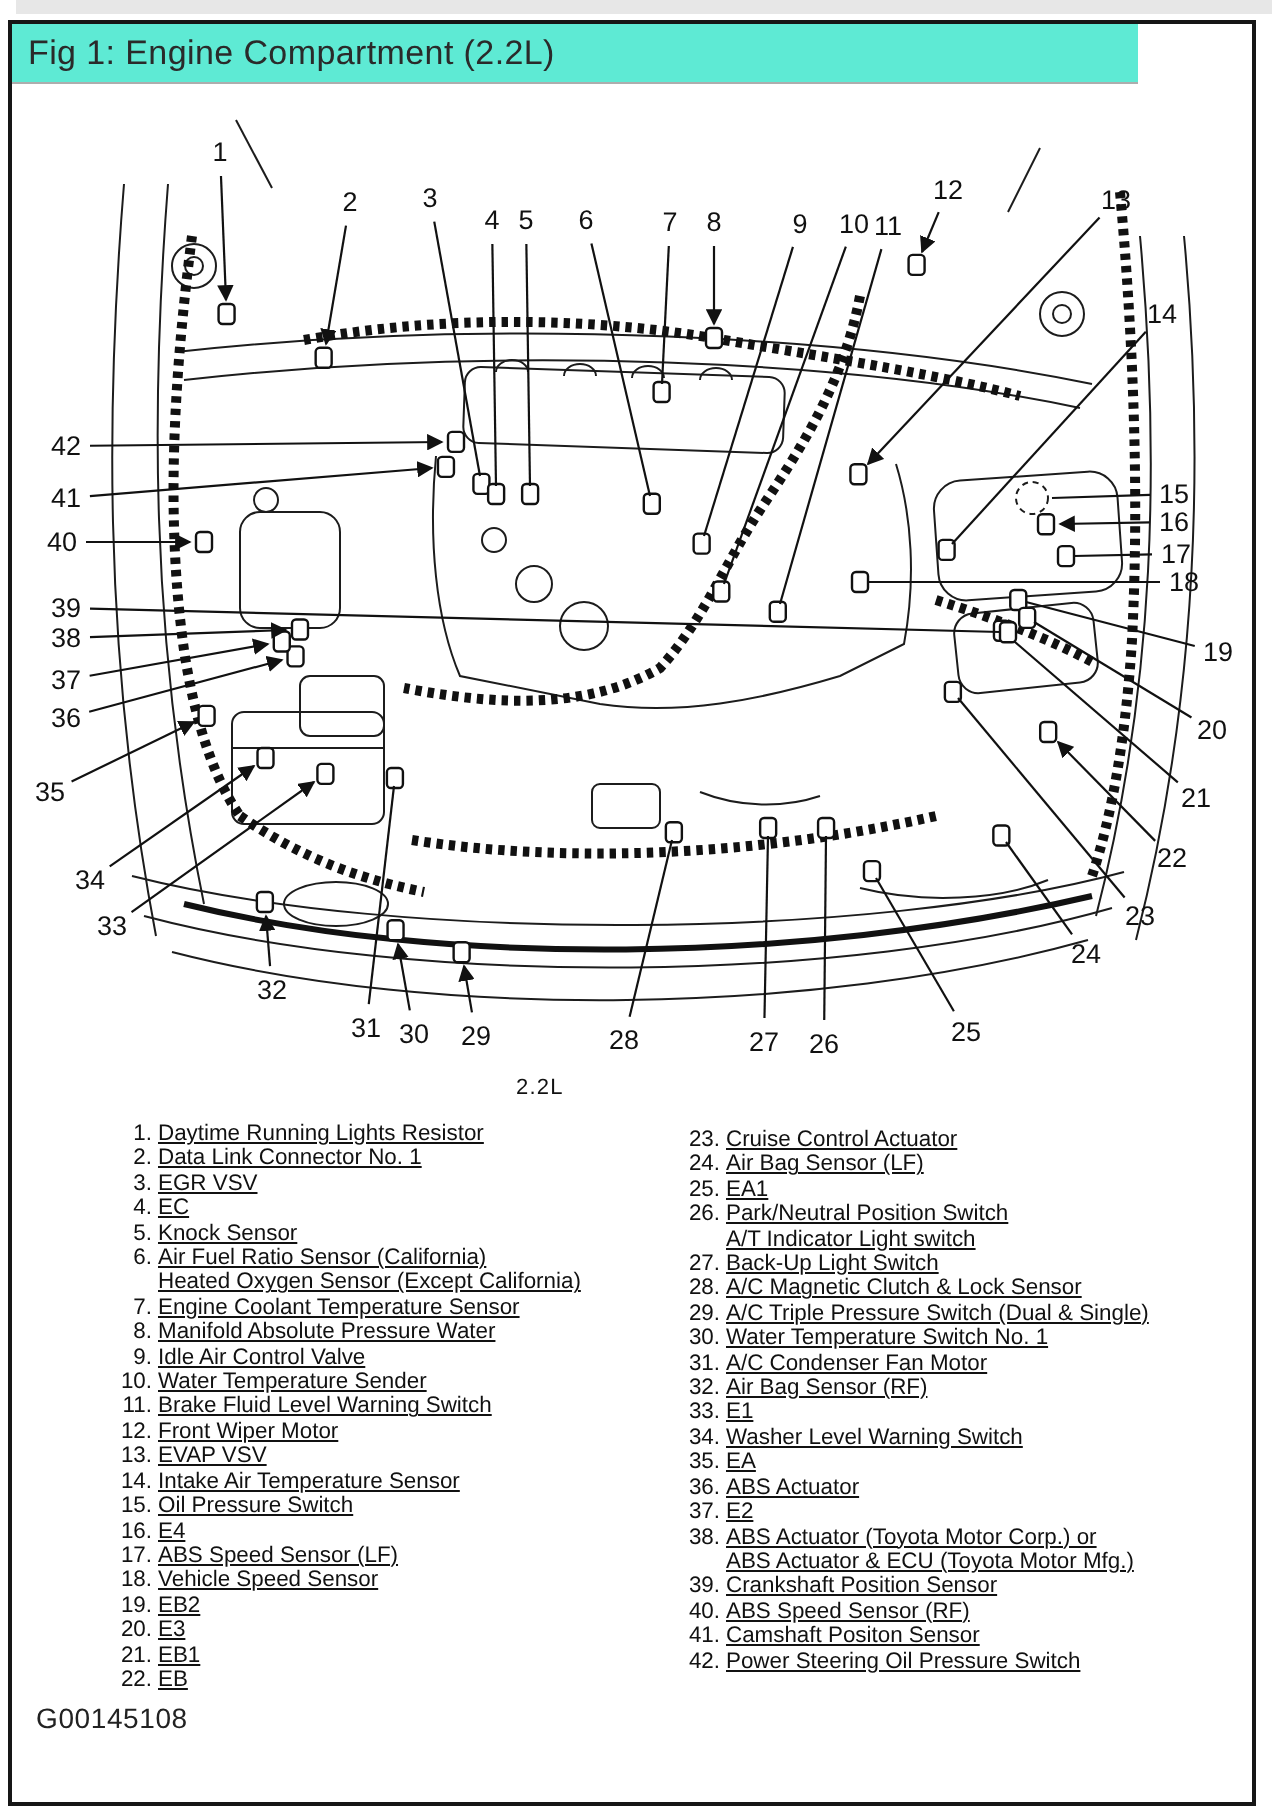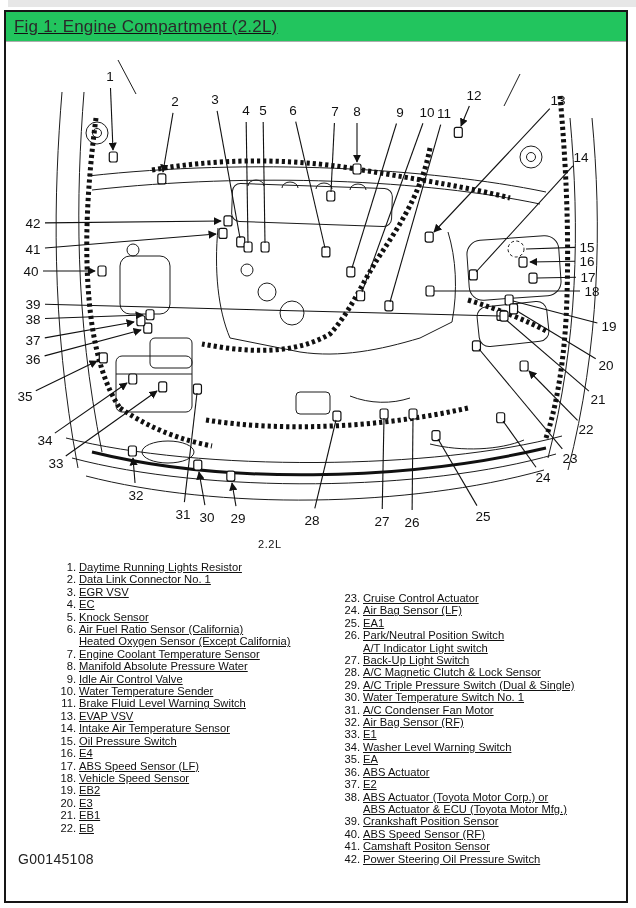--- a/index.html
+++ b/index.html
@@ -1,33 +1,33 @@
 <!DOCTYPE html>
 <html><head>
 <meta charset="utf-8">
 <style>
   html,body{margin:0;padding:0;background:#fff;}
   body{width:636px;height:908px;position:relative;overflow:hidden;
        font-family:"Liberation Sans","DejaVu Sans",sans-serif;color:#111;}
   .top-strip{position:absolute;left:8px;top:0;width:628px;height:7px;background:#e7e7e7;}
   .frame{position:absolute;left:4px;top:10px;width:624px;height:893px;
          border:2px solid #161616;box-sizing:border-box;background:#fff;}
-  .title-bar{position:absolute;left:6px;top:12px;width:620px;height:30px;
-             background:#22c55e;border-bottom:1px solid #adadad;box-sizing:border-box;
-             display:flex;align-items:center;text-decoration:underline;}
+  .title-bar{position:absolute;left:6px;top:12px;width:563px;height:30px;
+             background:#5eead4;border-bottom:1px solid #adadad;box-sizing:border-box;
+             display:flex;align-items:center;}
   .title-bar span{font-size:17px;color:#2a2a2a;padding-left:8px;letter-spacing:.2px;}
   svg.diagram{position:absolute;left:0;top:0;}
   .cnum{font-family:"Liberation Sans","DejaVu Sans",sans-serif;font-size:13.5px;fill:#111;}
   .leader{stroke:#111;stroke-width:1.1;}
   .comp{fill:#fff;stroke:#111;stroke-width:1.2;}
   .caption{position:absolute;left:258px;top:538px;width:70px;
            font-size:11px;letter-spacing:.6px;color:#111;}
   .legend{position:absolute;font-size:11.2px;line-height:12.4px;color:#111;}
   .legend-left{left:52px;top:561px;width:276px;}
-  .legend-right{left:336px;top:592px;width:292px;}
+  .legend-right{left:336px;top:564px;width:292px;}
   .lrow{display:flex;white-space:nowrap;}
   .lnum{width:24px;text-align:right;flex:0 0 24px;}
   .ltxt{padding-left:3px;text-decoration:underline;}
   .fig-code{position:absolute;left:18px;top:851px;font-size:14px;color:#222;letter-spacing:.3px;}
 </style>
 </head>
 <body>
 
 <div class="top-strip"></div>
 <div class="frame"></div>
@@ -350,20 +350,24 @@
     </div>
     <div class="lrow">
       <span class="lnum">10.</span>
       <span class="ltxt">Water Temperature Sender</span>
     </div>
     <div class="lrow">
       <span class="lnum">11.</span>
       <span class="ltxt">Brake Fluid Level Warning Switch</span>
     </div>
     <div class="lrow">
+      <span class="lnum">12.</span>
+      <span class="ltxt">Front Wiper Motor</span>
+    </div>
+    <div class="lrow">
       <span class="lnum">13.</span>
       <span class="ltxt">EVAP VSV</span>
     </div>
     <div class="lrow">
       <span class="lnum">14.</span>
       <span class="ltxt">Intake Air Temperature Sensor</span>
     </div>
     <div class="lrow">
       <span class="lnum">15.</span>
       <span class="ltxt">Oil Pressure Switch</span>

